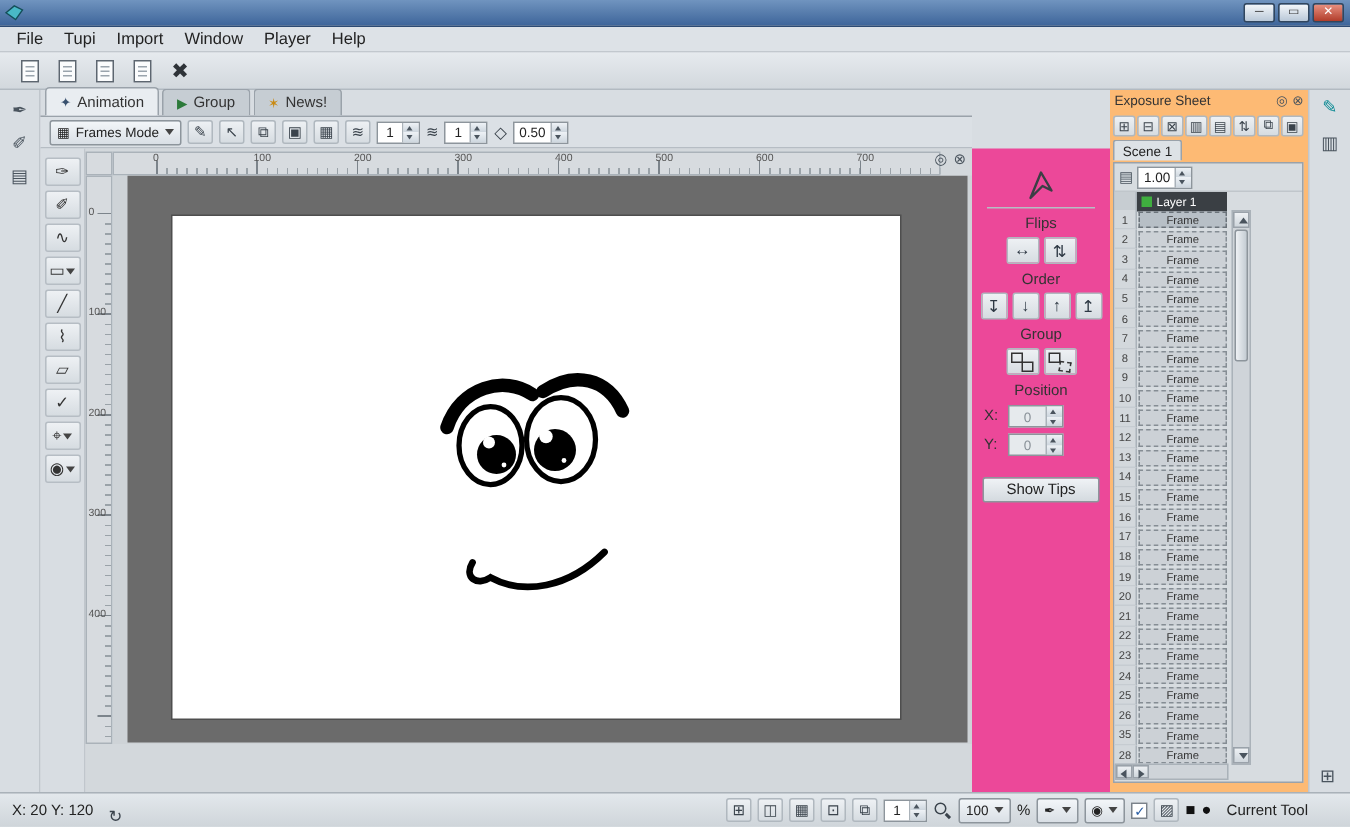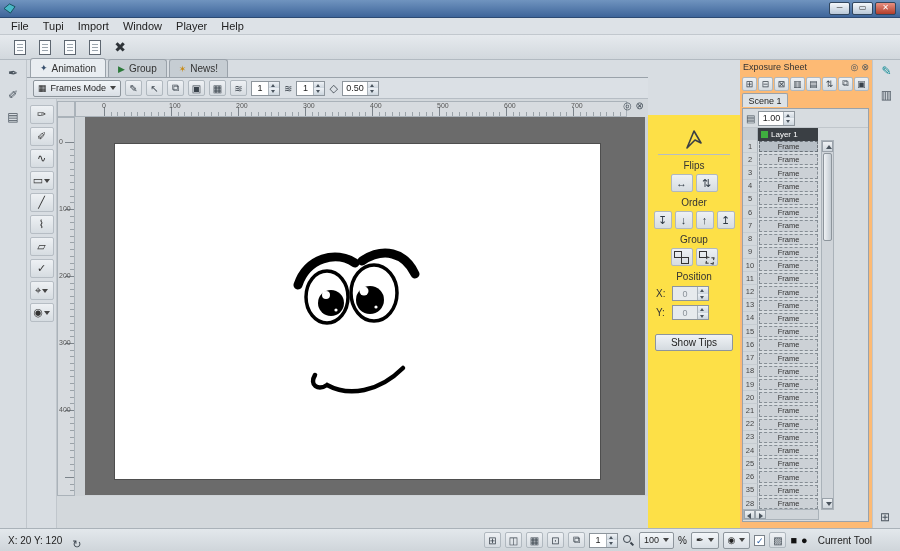--- a/index.html
+++ b/index.html
@@ -91,21 +91,21 @@
     background-image:repeating-linear-gradient(to bottom,#7c848b 0 1px,transparent 1px 67px),
                      repeating-linear-gradient(to bottom,#9aa2a8 0 1px,transparent 1px 6.7px);
     background-size:9px 100%,4px 100%;background-position:100% 24px,100% 24px;background-repeat:no-repeat,no-repeat;}
   .vtick{position:absolute;left:1px;font-size:7px;color:#555;}
   .workspace{position:absolute;left:18px;top:18px;width:573px;height:379px;background:#ced3d7;overflow:hidden;}
   .dark-area{position:absolute;left:10px;top:0;width:560px;height:378px;background:#6b6b6b;}
   .canvas{position:absolute;left:30px;top:27px;width:485px;height:335px;background:#ffffff;box-shadow:0 0 0 1px #4e4e4e;}
   .region-btns{position:absolute;right:4px;top:1px;display:flex;gap:4px;font-size:10px;color:#4a545e;}
 
   
-  .tools-panel{position:absolute;left:648px;top:115px;width:92px;height:429px;background:#fde047;box-sizing:border-box;}
+  .tools-panel{position:absolute;left:648px;top:99px;width:92px;height:429px;background:#ec4899;box-sizing:border-box;}
   .sel-arrow{display:block;margin:13px auto 4px;}
   .tp-sep{border-top:1px solid #b6bdc4;margin:4px 10px;}
   .tp-label{text-align:center;font-size:10px;color:#333;margin-top:5px;}
   .tp-row{display:flex;justify-content:center;gap:3px;margin-top:3px;}
   .pbtn{height:18px;min-width:22px;border:1px solid #b0b8bf;border-radius:2px;box-sizing:border-box;
     background:linear-gradient(#eef1f4,#d6dce1);display:flex;align-items:center;justify-content:center;
     font-size:11px;color:#2e3944;padding:0 2px;}
   .pbtn.narrow{min-width:18px;}
   .grp{position:relative;width:15px;height:13px;}
   .grp i{position:absolute;width:8px;height:7px;border:1.4px solid #333;box-sizing:border-box;}

